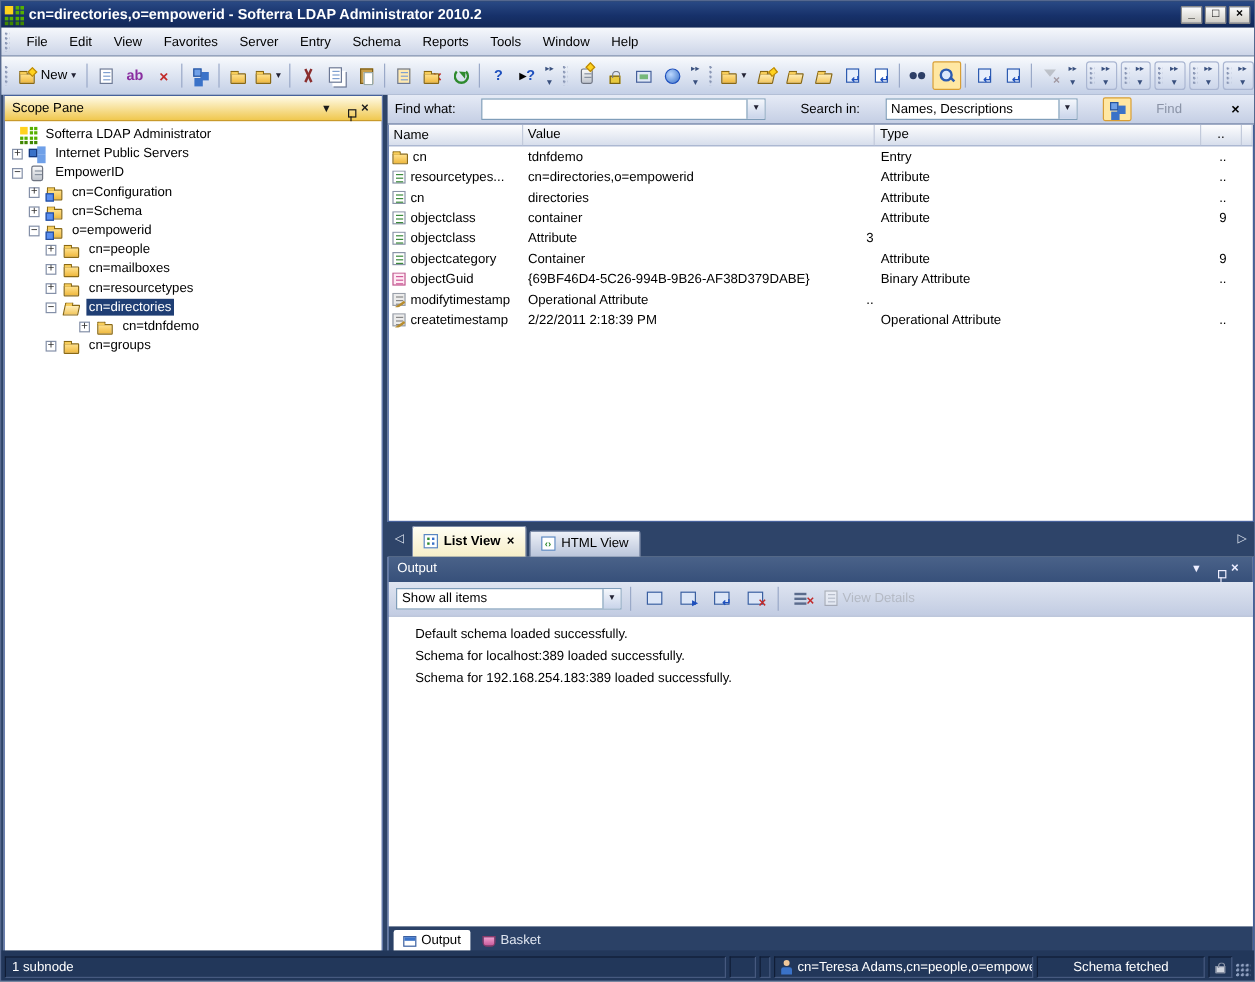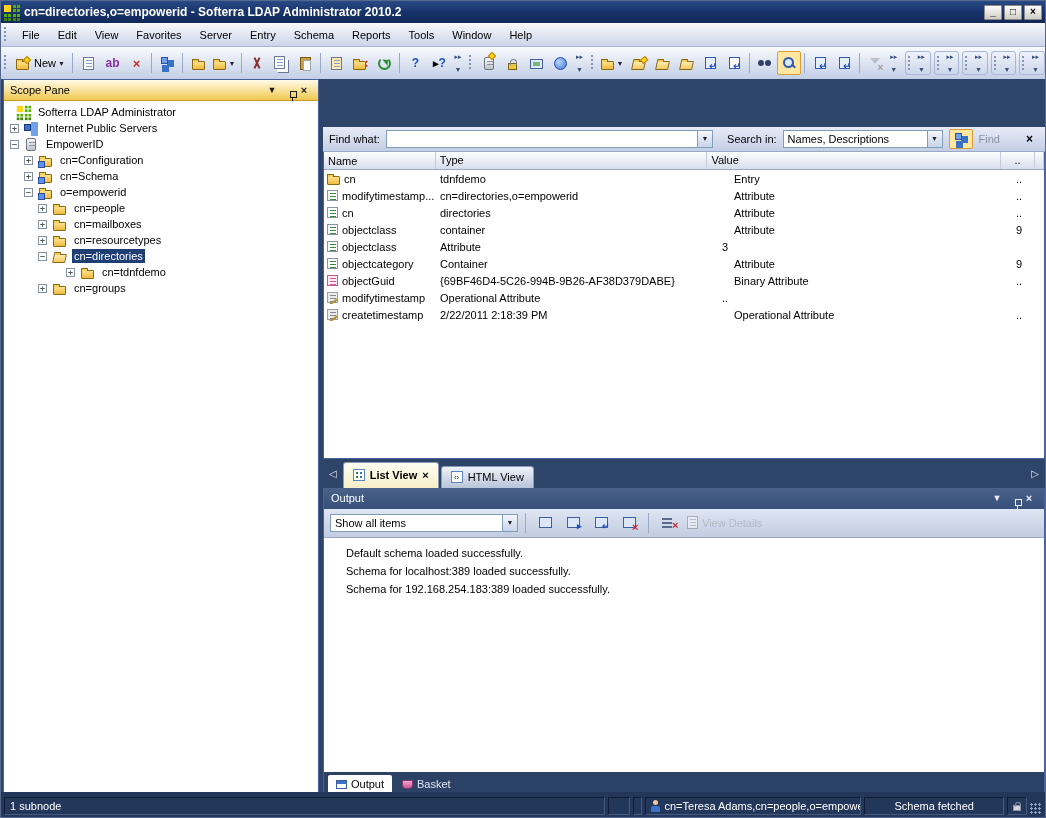--- a/index.html
+++ b/index.html
@@ -89,21 +89,21 @@
   .trow { height:16px; display:flex; align-items:center; white-space:nowrap; }
   .exp { width:9px; height:9px; border:1px solid #8490a8; background:#fff; color:#333; font-size:9px; line-height:7px; text-align:center; margin-right:4px; flex:0 0 9px; font-family:"DejaVu Sans Mono",monospace; }
   .tlabel { margin-left:5px; padding:1px 2px; }
   .trow.sel .tlabel { background:#1f3e74; color:#fff; }
   .ti { flex:0 0 16px; display:flex; justify-content:center; }
   .net { position:relative; width:14px; height:13px; }
   .net::before { content:""; position:absolute; left:0; top:2px; width:5px; height:5px; background:#3a72c8; border:1px solid #16397e; box-shadow:7px -2px 0 #6fa0e8,7px 5px 0 #6fa0e8; }
 
   
   .rightpane { position:absolute; left:322px; top:78px; width:722px; height:715px; display:flex; flex-direction:column; }
-  .findbar { height:25px; background:linear-gradient(#e6ebf6,#c4cee4); border-bottom:1px solid #9aa9c8; display:flex; align-items:center; padding:0 6px; gap:6px;margin-top:48px; }
+  .findbar { height:25px; background:linear-gradient(#e6ebf6,#c4cee4); border-bottom:1px solid #9aa9c8; display:flex; align-items:center; padding:0 6px; gap:21px; }
   .combo { background:#fff; border:1px solid #7f9db9; height:18px; display:flex; align-items:center; }
   .combo input { border:0; outline:0; flex:1; height:100%; font:11px "Liberation Sans",sans-serif; padding:0 3px; background:transparent; }
   .combo .val { flex:1; padding:0 4px; }
   .combo .drop { width:15px; height:16px; background:linear-gradient(#f4f7fc,#c9d4ea); border-left:1px solid #7f9db9; font-size:7px; text-align:center; line-height:16px; color:#223; }
   .gray { color:#8a93a6; }
   .xbtn { font-weight:bold; font-size:12px; padding:0 6px; }
 
   
   .listwrap { flex:1; background:#fff; border:1px solid #46619c; border-top:0; display:flex; flex-direction:column; overflow:hidden; }
   .lhead { display:flex; height:18px; background:linear-gradient(#fdfdfe,#d7deec); border-bottom:1px solid #9aa9c8; flex:0 0 18px; }
@@ -468,38 +468,38 @@
       <div class="tbtn active" style="height:20px">
           <span class="cubes"></span>
         </div>
       <span class="gray">Find</span>
       <span class="xbtn" style="margin-left:14px">×</span>
     </div>
 
     <div class="listwrap">
       <div class="lhead">
         <span class="hc c-name">Name</span>
+        <span class="hc c-val">Value</span>
         <span class="hc c-type">Type</span>
-        <span class="hc c-val">Value</span>
         <span class="hc c-extra">..</span>
         <span class="hc" style="flex:1"></span>
       </div>
       <div class="lrow">
         <span class="c-name">
             <span class="fold lfold"></span>
             <span>cn</span>
           </span>
         <span class="c-val">tdnfdemo</span>
         <span class="c-type">Entry</span>
         <span class="c-extra">..</span>
       </div>
       <div class="lrow">
         <span class="c-name">
             <span class="ia"></span>
-            <span>modifytimestamp...</span>
+            <span>resourcetypes...</span>
           </span>
         <span class="c-val">cn=directories,o=empowerid</span>
         <span class="c-type">Attribute</span>
         <span class="c-extra">..</span>
       </div>
       <div class="lrow">
         <span class="c-name">
             <span class="ia"></span>
             <span>cn</span>
           </span>

